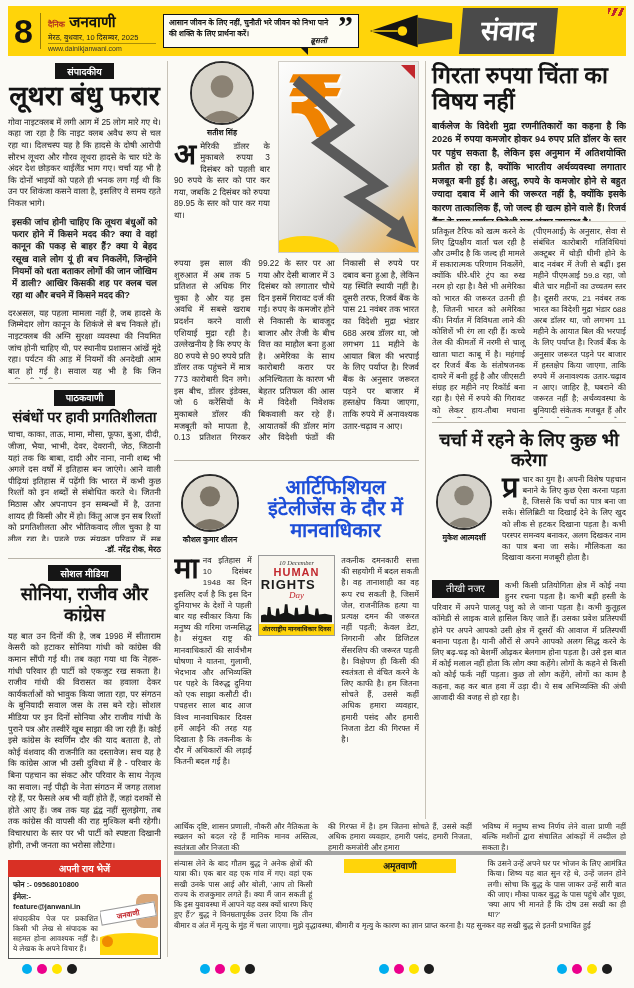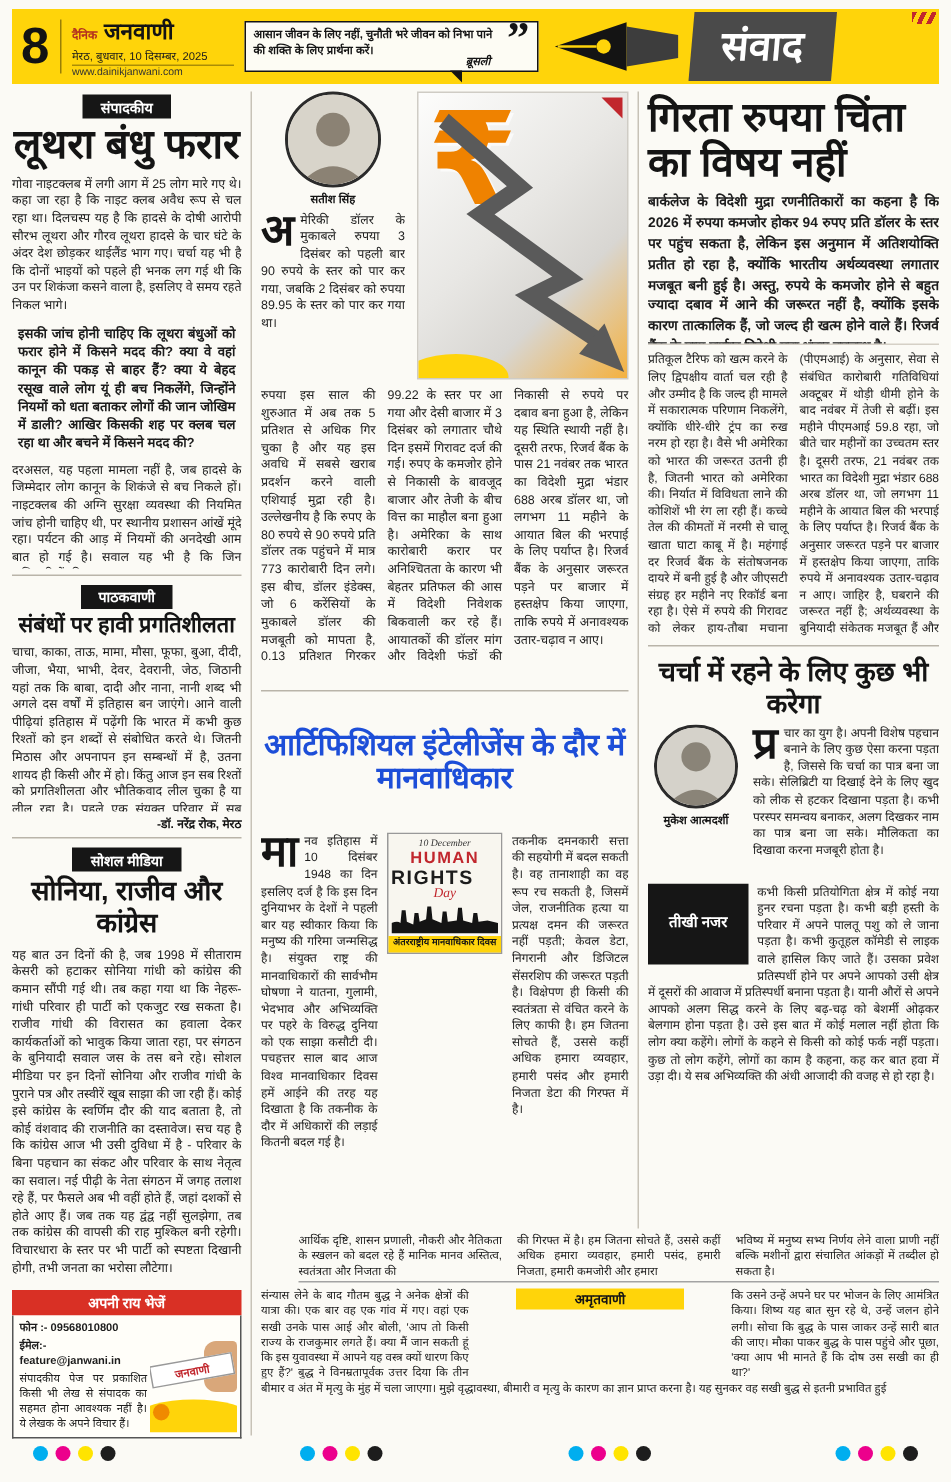--- a/index.html
+++ b/index.html
@@ -88,33 +88,33 @@
   .ai-cols{display:flex;gap:6px;margin-top:4px;height:258px;overflow:hidden;}
   .ai-col{flex:1;font-size:8px;line-height:1.4;text-align:justify;color:#1d1d1d;overflow:hidden;min-width:0;}
   .hr-graphic{border:1px solid #999;background:#f8f6ef;padding:2px 2px 0;margin-bottom:3px;}
   .hr-date{font-size:6.5px;font-style:italic;text-align:center;font-family:"Liberation Serif",serif;color:#333;}
   .hr-word1{font-size:11px;font-weight:bold;text-align:center;color:#c1272d;letter-spacing:1px;line-height:1;}
   .hr-word2{font-size:13px;font-weight:bold;text-align:left;color:#1c1c1c;letter-spacing:1px;line-height:1;}
   .hr-word3{font-size:9px;font-style:italic;text-align:center;color:#c1272d;font-family:"Liberation Serif",serif;line-height:1.1;}
   .hr-caption{background:#ffd40a;font-size:6.3px;font-weight:bold;text-align:center;color:#141414;padding:1px 0;margin:1px -2px 0;}
 
   
-  .main-headline{font-size:27px;font-weight:bold;color:#141414;line-height:1.12;margin:2px 0 5px;}
+  .main-headline{font-size:23px;font-weight:bold;color:#141414;line-height:1.12;margin:2px 0 5px;}
   .standfirst{font-size:9.2px;font-weight:bold;line-height:1.5;text-align:justify;color:#1c1c1c;height:102px;overflow:hidden;border-bottom:1px solid #d5d0c6;padding-bottom:3px;}
   .r-cols{display:flex;gap:8px;margin-top:4px;height:192px;overflow:hidden;}
   .r-col{flex:1;font-size:8px;line-height:1.4;text-align:justify;color:#1d1d1d;min-width:0;}
   .charcha-head{font-size:18px;font-weight:bold;text-align:center;color:#141414;line-height:1.12;margin:3px 0 4px;}
   .charcha-row{display:flex;gap:6px;height:102px;overflow:hidden;}
   .charcha-photo{width:64px;flex-shrink:0;}
   .charcha-b1{flex:1;font-size:8px;line-height:1.4;text-align:justify;color:#1d1d1d;min-width:0;}
   .charcha-b2{margin-top:4px;font-size:8px;line-height:1.4;text-align:justify;color:#1d1d1d;height:226px;overflow:hidden;}
-  .float-label{float:left;margin:0 6px 2px 0;background:#161616;color:#fff;font-size:10px;font-weight:bold;padding:20px 14px;}
-
-  
-  .endings{display:flex;gap:10px;border-bottom:1px solid #a3a3a3;padding:3px 0 4px;height:36px;overflow:hidden;margin-left:25px;}
+  .float-label{float:left;margin:0 6px 2px 0;background:#161616;color:#fff;font-size:10px;font-weight:normal;padding:2px 14px;}
+
+  
+  .endings{display:flex;gap:10px;border-bottom:4px solid #a3a3a3;padding:3px 0 4px;height:36px;overflow:hidden;}
   .endings div{flex:1;font-size:7.6px;line-height:1.35;text-align:justify;color:#1d1d1d;min-width:0;}
   .amrit{display:flex;gap:8px;padding-top:4px;height:64px;overflow:hidden;}
   .amrit-col{flex:1;font-size:7.6px;line-height:1.35;text-align:justify;color:#1d1d1d;min-width:0;}
   .amrit-mid{flex:1.15;min-width:0;}
   .amrit-label{display:block;width:70%;margin:0 auto 2px;background:#ffd40a;color:#141414;font-size:9px;font-weight:bold;text-align:center;padding:1px 0;}
   .amrit-head{font-size:19px;font-weight:bold;text-align:center;color:#141414;line-height:1;}
 
   
   .cmyk-row{display:flex;justify-content:space-between;align-items:center;padding:0 14px;height:18px;margin-top:3px;}
   .dot-group{display:flex;gap:5px;}
@@ -223,20 +223,30 @@
                 </svg>
                 <div class="red-decor"></div>
                 <div class="graphic-blob"></div>
               </div>
             </div>
             <div class="oped-cols">रुपया इस साल की शुरुआत में अब तक 5 प्रतिशत से अधिक गिर चुका है और यह इस अवधि में सबसे खराब प्रदर्शन करने वाली एशियाई मुद्रा रही है। उल्लेखनीय है कि रुपए के 80 रुपये से 90 रुपये प्रति डॉलर तक पहुंचने में मात्र 773 कारोबारी दिन लगे। इस बीच, डॉलर इंडेक्स, जो 6 करेंसियों के मुकाबले डॉलर की मजबूती को मापता है, 0.13 प्रतिशत गिरकर 99.22 के स्तर पर आ गया और देसी बाजार में 3 दिसंबर को लगातार चौथे दिन इसमें गिरावट दर्ज की गई। रुपए के कमजोर होने से निकासी के बावजूद बाजार और तेजी के बीच वित्त का माहौल बना हुआ है। अमेरिका के साथ कारोबारी करार पर अनिश्चितता के कारण भी बेहतर प्रतिफल की आस में विदेशी निवेशक बिकवाली कर रहे हैं। आयातकों की डॉलर मांग और विदेशी फंडों की निकासी से रुपये पर दबाव बना हुआ है, लेकिन यह स्थिति स्थायी नहीं है। दूसरी तरफ, रिजर्व बैंक के पास 21 नवंबर तक भारत का विदेशी मुद्रा भंडार 688 अरब डॉलर था, जो लगभग 11 महीने के आयात बिल की भरपाई के लिए पर्याप्त है। रिजर्व बैंक के अनुसार जरूरत पड़ने पर बाजार में हस्तक्षेप किया जाएगा, ताकि रुपये में अनावश्यक उतार-चढ़ाव न आए।</div>
           </section>
           <hr class="rule">
           <section>
             <div class="ai-head">
+              <div class="ai-photo-block">
+                <span class="photo" style="width:58px;height:58px;">
+                  <svg viewBox="0 0 64 64">
+                      <rect width="64" height="64" fill="#dcd8ce"></rect>
+                      <circle cx="32" cy="24" r="12" fill="#7e7668"></circle>
+                      <path d="M8 64 Q32 38 56 64 Z" fill="#7e7668"></path>
+                    </svg>
+                </span>
+                <div class="aname">कौशल कुमार शीलन</div>
+              </div>
               <h2 class="ai-headline">आर्टिफिशियल इंटेलीजेंस के दौर में मानवाधिकार</h2>
             </div>
             <div class="ai-cols">
               <div class="ai-col">
                 <span class="dropcap">मा</span><span>नव इतिहास में 10 दिसंबर 1948 का दिन इसलिए दर्ज है कि इस दिन दुनियाभर के देशों ने पहली बार यह स्वीकार किया कि मनुष्य की गरिमा जन्मसिद्ध है। संयुक्त राष्ट्र की मानवाधिकारों की सार्वभौम घोषणा ने यातना, गुलामी, भेदभाव और अभिव्यक्ति पर पहरे के विरुद्ध दुनिया को एक साझा कसौटी दी। पचहत्तर साल बाद आज विश्व मानवाधिकार दिवस हमें आईने की तरह यह दिखाता है कि तकनीक के दौर में अधिकारों की लड़ाई कितनी बदल गई है।</span>
               </div>
               <div class="ai-col">
                 <div class="hr-graphic">
                   <div class="hr-date">10 December</div>
                   <div class="hr-word1">HUMAN</div>

